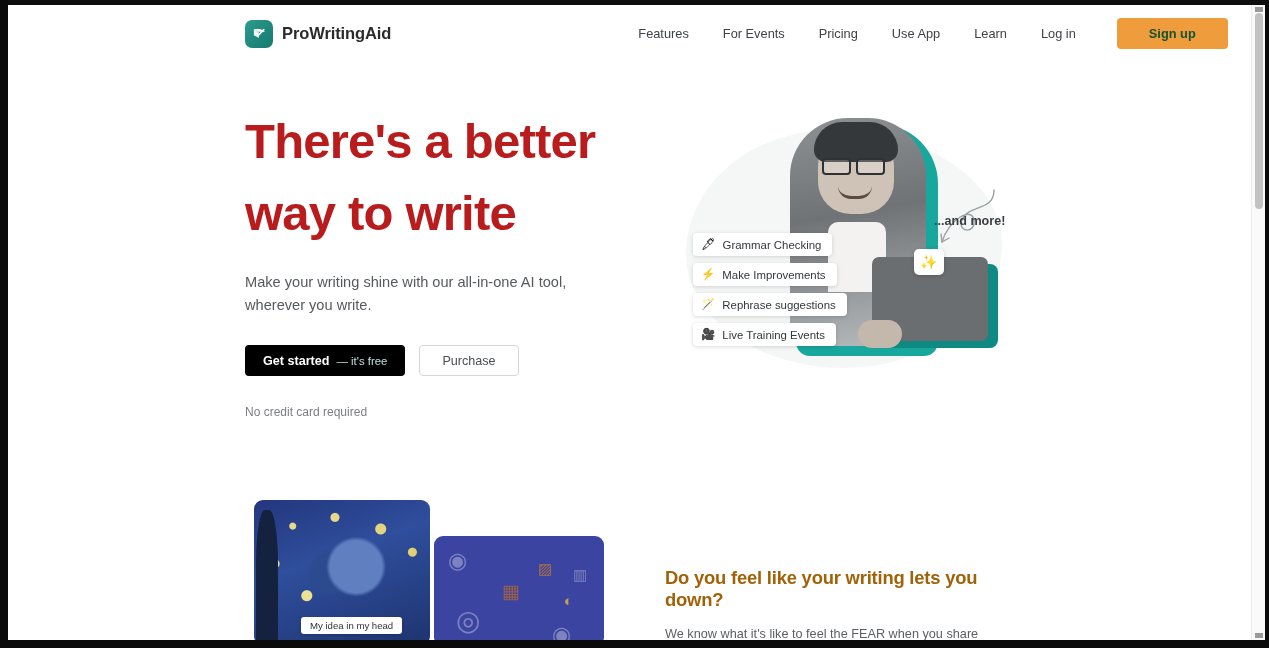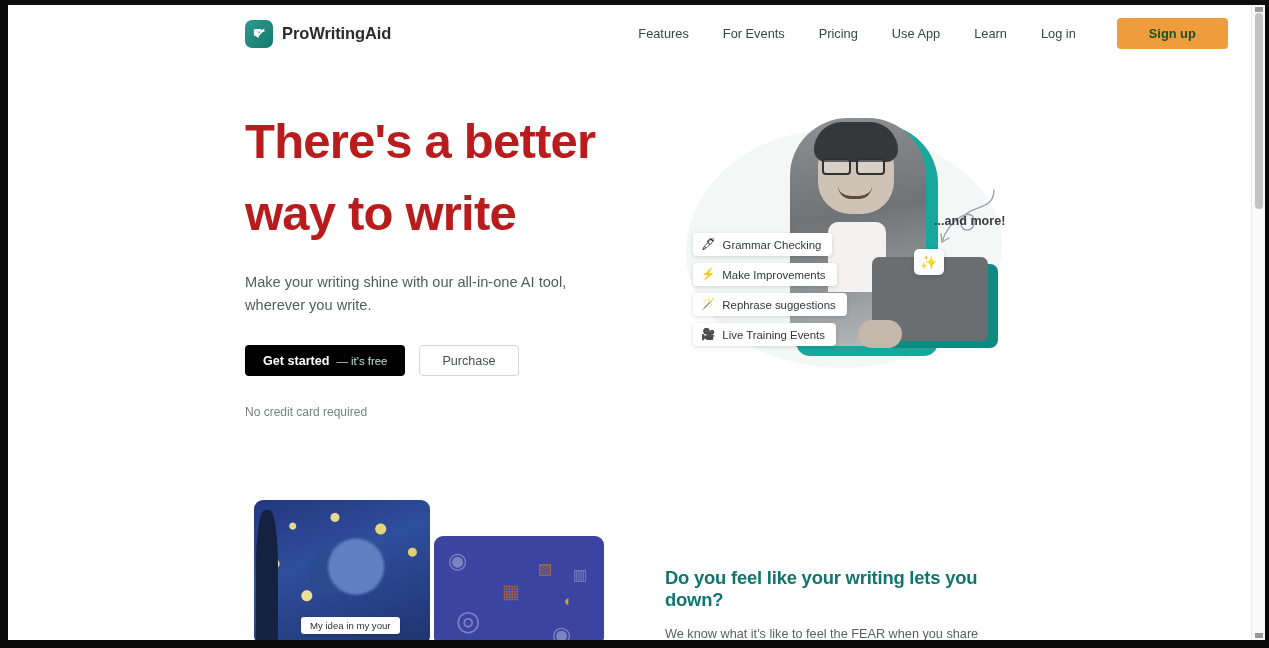--- a/index.html
+++ b/index.html
@@ -412,21 +412,21 @@
     z-index: 6;
   }
   #lower-copy {
     position: absolute;
     left: 657px; top: 125px;
     width: 350px;
   }
   #lower-title {
     font-size: 18.4px;
     font-weight: bold;
-    color: #0f766e;
+    color: #a16207;
     letter-spacing: -0.2px;
   }
   #lower-body {
     margin-top: 13px;
     font-size: 12.7px;
     line-height: 20.5px;
     color: #5b5e62;
   }
 </style>
 </head>
@@ -541,21 +541,21 @@
           <span class="card-doodle" style="left:68px;  top:44px; color:#9c5f4c; font-size:19px;">▦</span>
           <span class="card-doodle" style="left:130px; top:56px; color:#c2a24e;">◐</span>
           <span class="card-doodle" style="left:22px;  top:68px; font-size:28px;">◎</span>
           <span class="card-doodle" style="left:118px; top:86px; font-size:22px;">◉</span>
         </div>
 
         <div id="card-starry">
           <div id="card-cypress"></div>
         </div>
 
-        <div id="card-label">My idea in my your</div>
+        <div id="card-label">My idea in my head</div>
       </div>
 
       <div id="lower-copy">
         <h2 id="lower-title">Do you feel like your writing lets you down?</h2>
         <p id="lower-body">We know what it's like to feel the FEAR when you share something you've written. It's frustrating when you can't get your writing to do your ideas justice.</p>
       </div>
     </div>
 
   </div>
 

